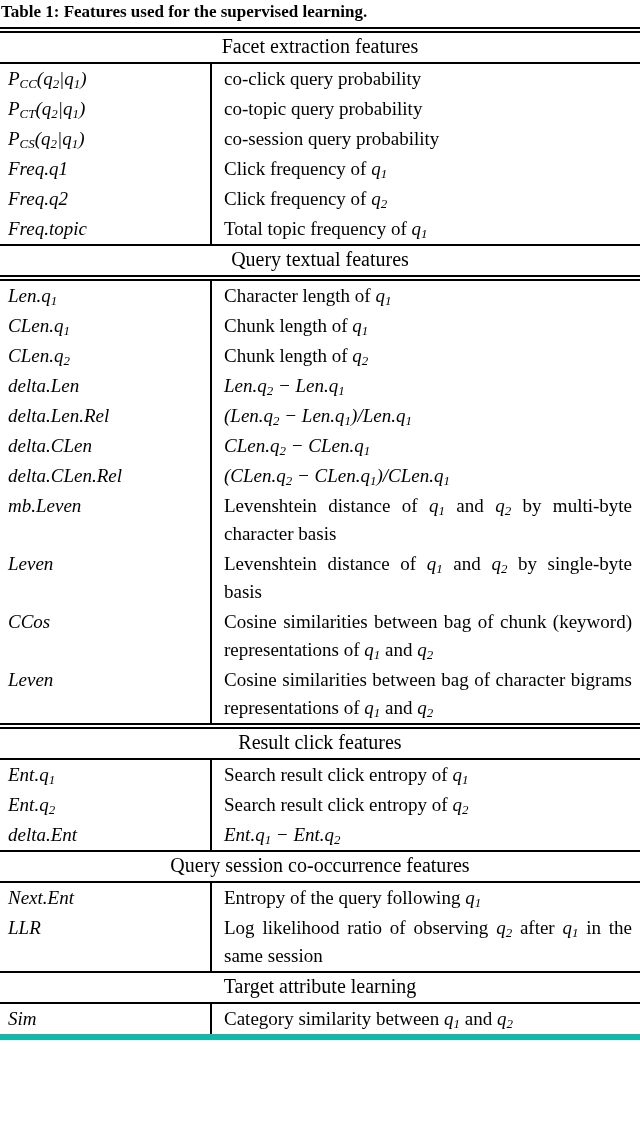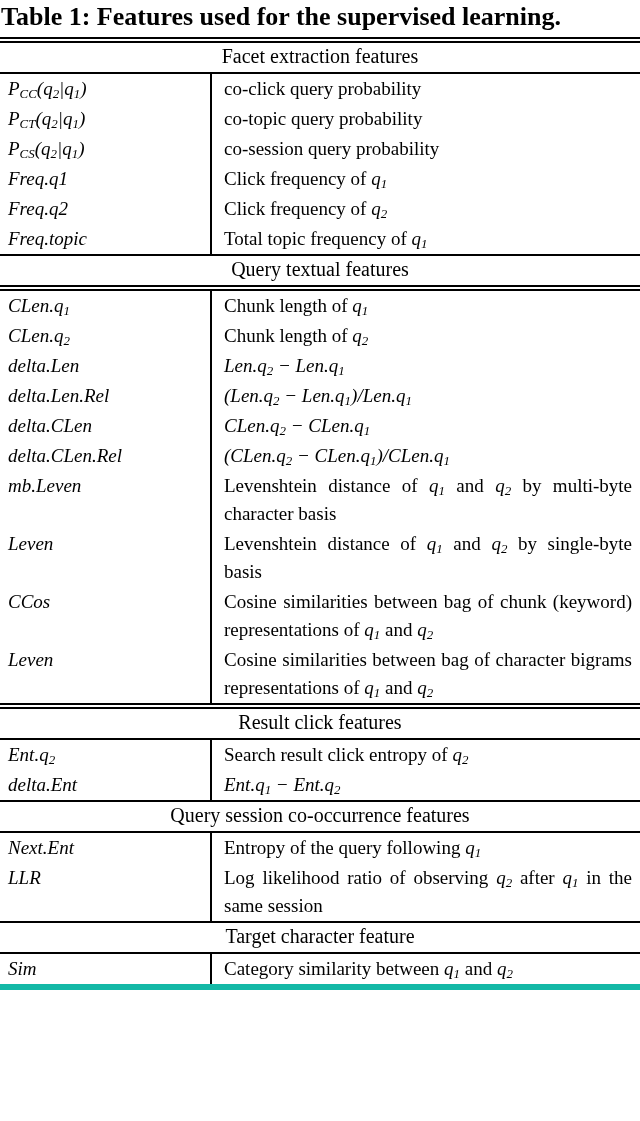--- a/index.html
+++ b/index.html
@@ -3,21 +3,21 @@
 <meta charset="utf-8">
 <style>
   html, body { margin: 0; padding: 0; background: #ffffff; color: #000000; }
   body {
     width: 640px;
     font-family: "Liberation Serif", "DejaVu Serif", serif;
   }
   .page { width: 640px; box-sizing: border-box; }
 
   .caption {
-    font-size: 26px;
+    font-size: 17px;
     font-weight: bold;
     padding: 2px 1px 5px 1px;
     white-space: nowrap;
   }
 
   .ftable { width: 640px; box-sizing: border-box; }
 
   .sec-hdr {
     font-size: 20px;
     text-align: center;
@@ -85,20 +85,24 @@
           <div class="cell cdesc">Click frequency of <i>q<sub>2</sub></i></div>
         </div>
         <div class="row">
           <div class="cell cname"><i>Freq.topic</i></div>
           <div class="cell cdesc">Total topic frequency of <i>q<sub>1</sub></i></div>
         </div>
       </div>
       <div class="sec-hdr t-single b-double">Query textual features</div>
       <div class="rows">
         <div class="row">
+          <div class="cell cname"><i>Len.q<sub>1</sub></i></div>
+          <div class="cell cdesc">Character length of <i>q<sub>1</sub></i></div>
+        </div>
+        <div class="row">
           <div class="cell cname"><i>CLen.q<sub>1</sub></i></div>
           <div class="cell cdesc">Chunk length of <i>q<sub>1</sub></i></div>
         </div>
         <div class="row">
           <div class="cell cname"><i>CLen.q<sub>2</sub></i></div>
           <div class="cell cdesc">Chunk length of <i>q<sub>2</sub></i></div>
         </div>
         <div class="row">
           <div class="cell cname"><i>delta.Len</i></div>
           <div class="cell cdesc"><i>Len.q<sub>2</sub> − Len.q<sub>1</sub></i></div>
@@ -128,40 +132,44 @@
           <div class="cell cdesc">Cosine similarities between bag of chunk (keyword) representations of <i>q<sub>1</sub></i> and <i>q<sub>2</sub></i></div>
         </div>
         <div class="row">
           <div class="cell cname"><i>Leven</i></div>
           <div class="cell cdesc">Cosine similarities between bag of character bigrams representations of <i>q<sub>1</sub></i> and <i>q<sub>2</sub></i></div>
         </div>
       </div>
       <div class="sec-hdr t-double b-single">Result click features</div>
       <div class="rows">
         <div class="row">
+          <div class="cell cname"><i>Ent.q<sub>1</sub></i></div>
+          <div class="cell cdesc">Search result click entropy of <i>q<sub>1</sub></i></div>
+        </div>
+        <div class="row">
           <div class="cell cname"><i>Ent.q<sub>2</sub></i></div>
           <div class="cell cdesc">Search result click entropy of <i>q<sub>2</sub></i></div>
         </div>
         <div class="row">
           <div class="cell cname"><i>delta.Ent</i></div>
           <div class="cell cdesc"><i>Ent.q<sub>1</sub> − Ent.q<sub>2</sub></i></div>
         </div>
       </div>
       <div class="sec-hdr t-single b-single">Query session co-occurrence features</div>
       <div class="rows">
         <div class="row">
           <div class="cell cname"><i>Next.Ent</i></div>
           <div class="cell cdesc">Entropy of the query following <i>q<sub>1</sub></i></div>
         </div>
         <div class="row">
           <div class="cell cname"><i>LLR</i></div>
           <div class="cell cdesc">Log likelihood ratio of observing <i>q<sub>2</sub></i> after <i>q<sub>1</sub></i> in the same session</div>
         </div>
       </div>
-      <div class="sec-hdr t-single b-single">Target character feature</div>
+      <div class="sec-hdr t-single b-single">Target attribute learning</div>
       <div class="rows rows-last">
         <div class="row">
           <div class="cell cname"><i>Sim</i></div>
           <div class="cell cdesc">Category similarity between <i>q<sub>1</sub></i> and <i>q<sub>2</sub></i></div>
         </div>
       </div>
     </div>
 </div>
 
 </body></html>

